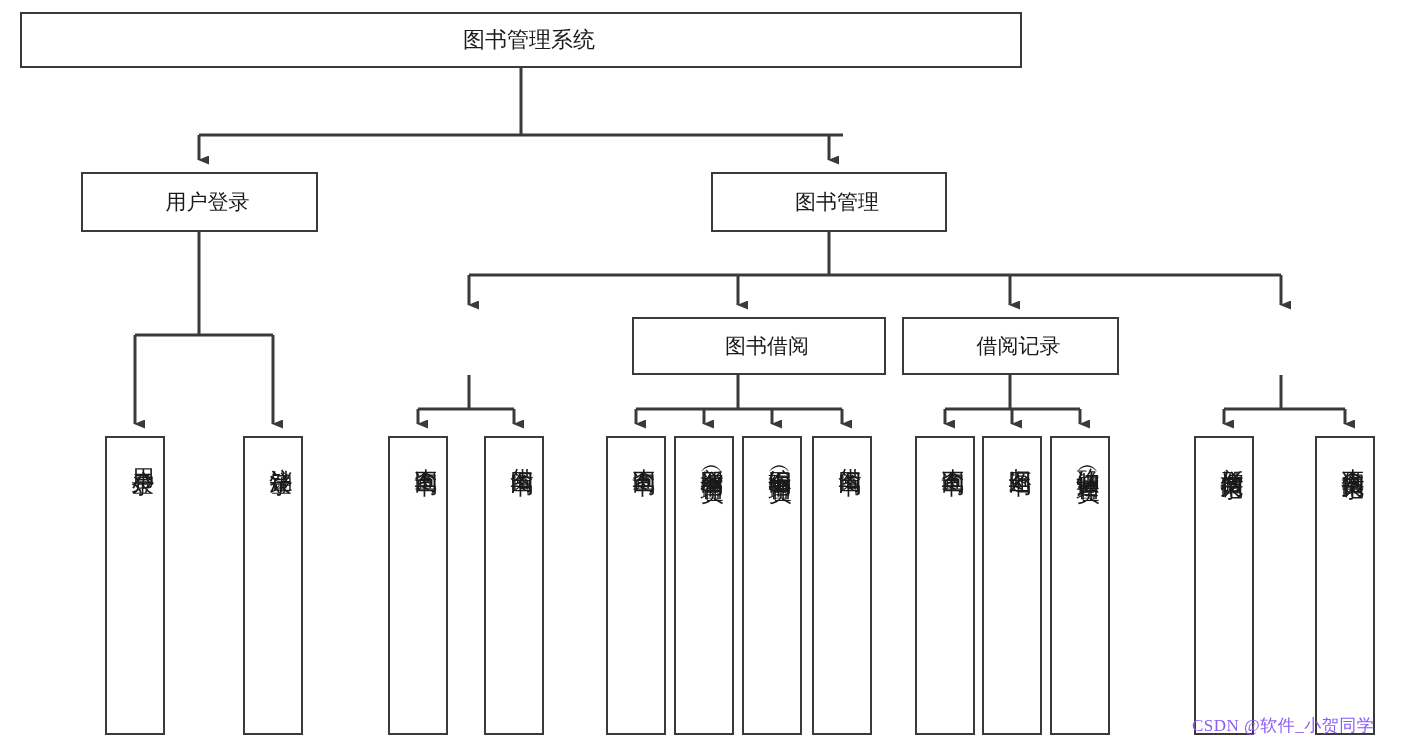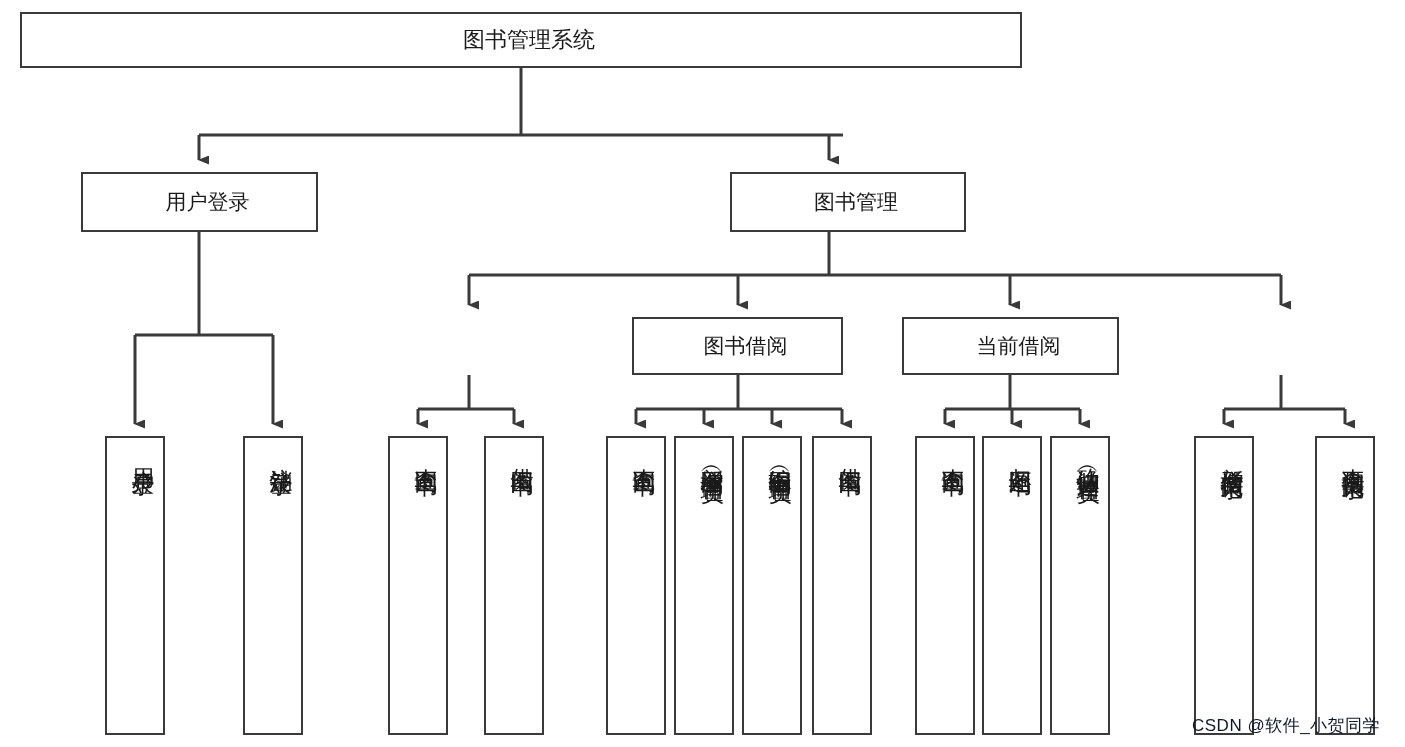--- a/index.html
+++ b/index.html
@@ -58,24 +58,25 @@
     text-orientation: upright;
     font-size: 23px;
     letter-spacing: 2px;
     line-height: 1;
   }
   .watermark {
     position: absolute;
     left: 1192px;
     top: 714px;
     font-size: 17px;
-    color: #0f172a;
+    color: #8b5cf6;
     white-space: nowrap;
     letter-spacing: 0.5px;
     pointer-events: none;
+    font-family: Liberation Serif, serif;
   }
 </style>
 </head>
 <body>
 
 <div id="diagram-root">
 
   <svg id="diagram-svg" viewBox="0 0 1405 747" xmlns="http://www.w3.org/2000/svg">
     <defs>
       <marker id="arrowhead" markerWidth="9" markerHeight="11" refX="4.5" refY="10" orient="auto" markerUnits="userSpaceOnUse">
@@ -127,31 +128,31 @@
   </svg>
 
   <div class="node-box node-h node-root" style="left:20px; top:12px; width:1002px; height:56px;">
     <span class="node-label">图书管理系统</span>
   </div>
 
   <div class="node-box node-h" style="left:81px; top:172px; width:237px; height:60px;">
     <span class="node-label">用户登录</span>
   </div>
 
-  <div class="node-box node-h" style="left:711px; top:172px; width:236px; height:60px;margin-left:19px;">
+  <div class="node-box node-h" style="left:711px; top:172px; width:236px; height:60px;">
     <span class="node-label">图书管理</span>
   </div>
 
 
-  <div class="node-box node-h" style="left:632px; top:317px; width:211px; height:58px;">
+  <div class="node-box node-h" style="left:632px; top:317px; width:254px; height:58px;">
     <span class="node-label">图书借阅</span>
   </div>
 
   <div class="node-box node-h" style="left:902px; top:317px; width:217px; height:58px;">
-    <span class="node-label">当前借阅</span>
+    <span class="node-label">借阅记录</span>
   </div>
 
 
   <div class="node-box node-v" style="left:105px; top:436px; width:60px; height:299px;">
     <span class="node-label">用户登录</span>
   </div>
 
   <div class="node-box node-v" style="left:243px; top:436px; width:60px; height:299px;">
     <span class="node-label">注销登录</span>
   </div>

